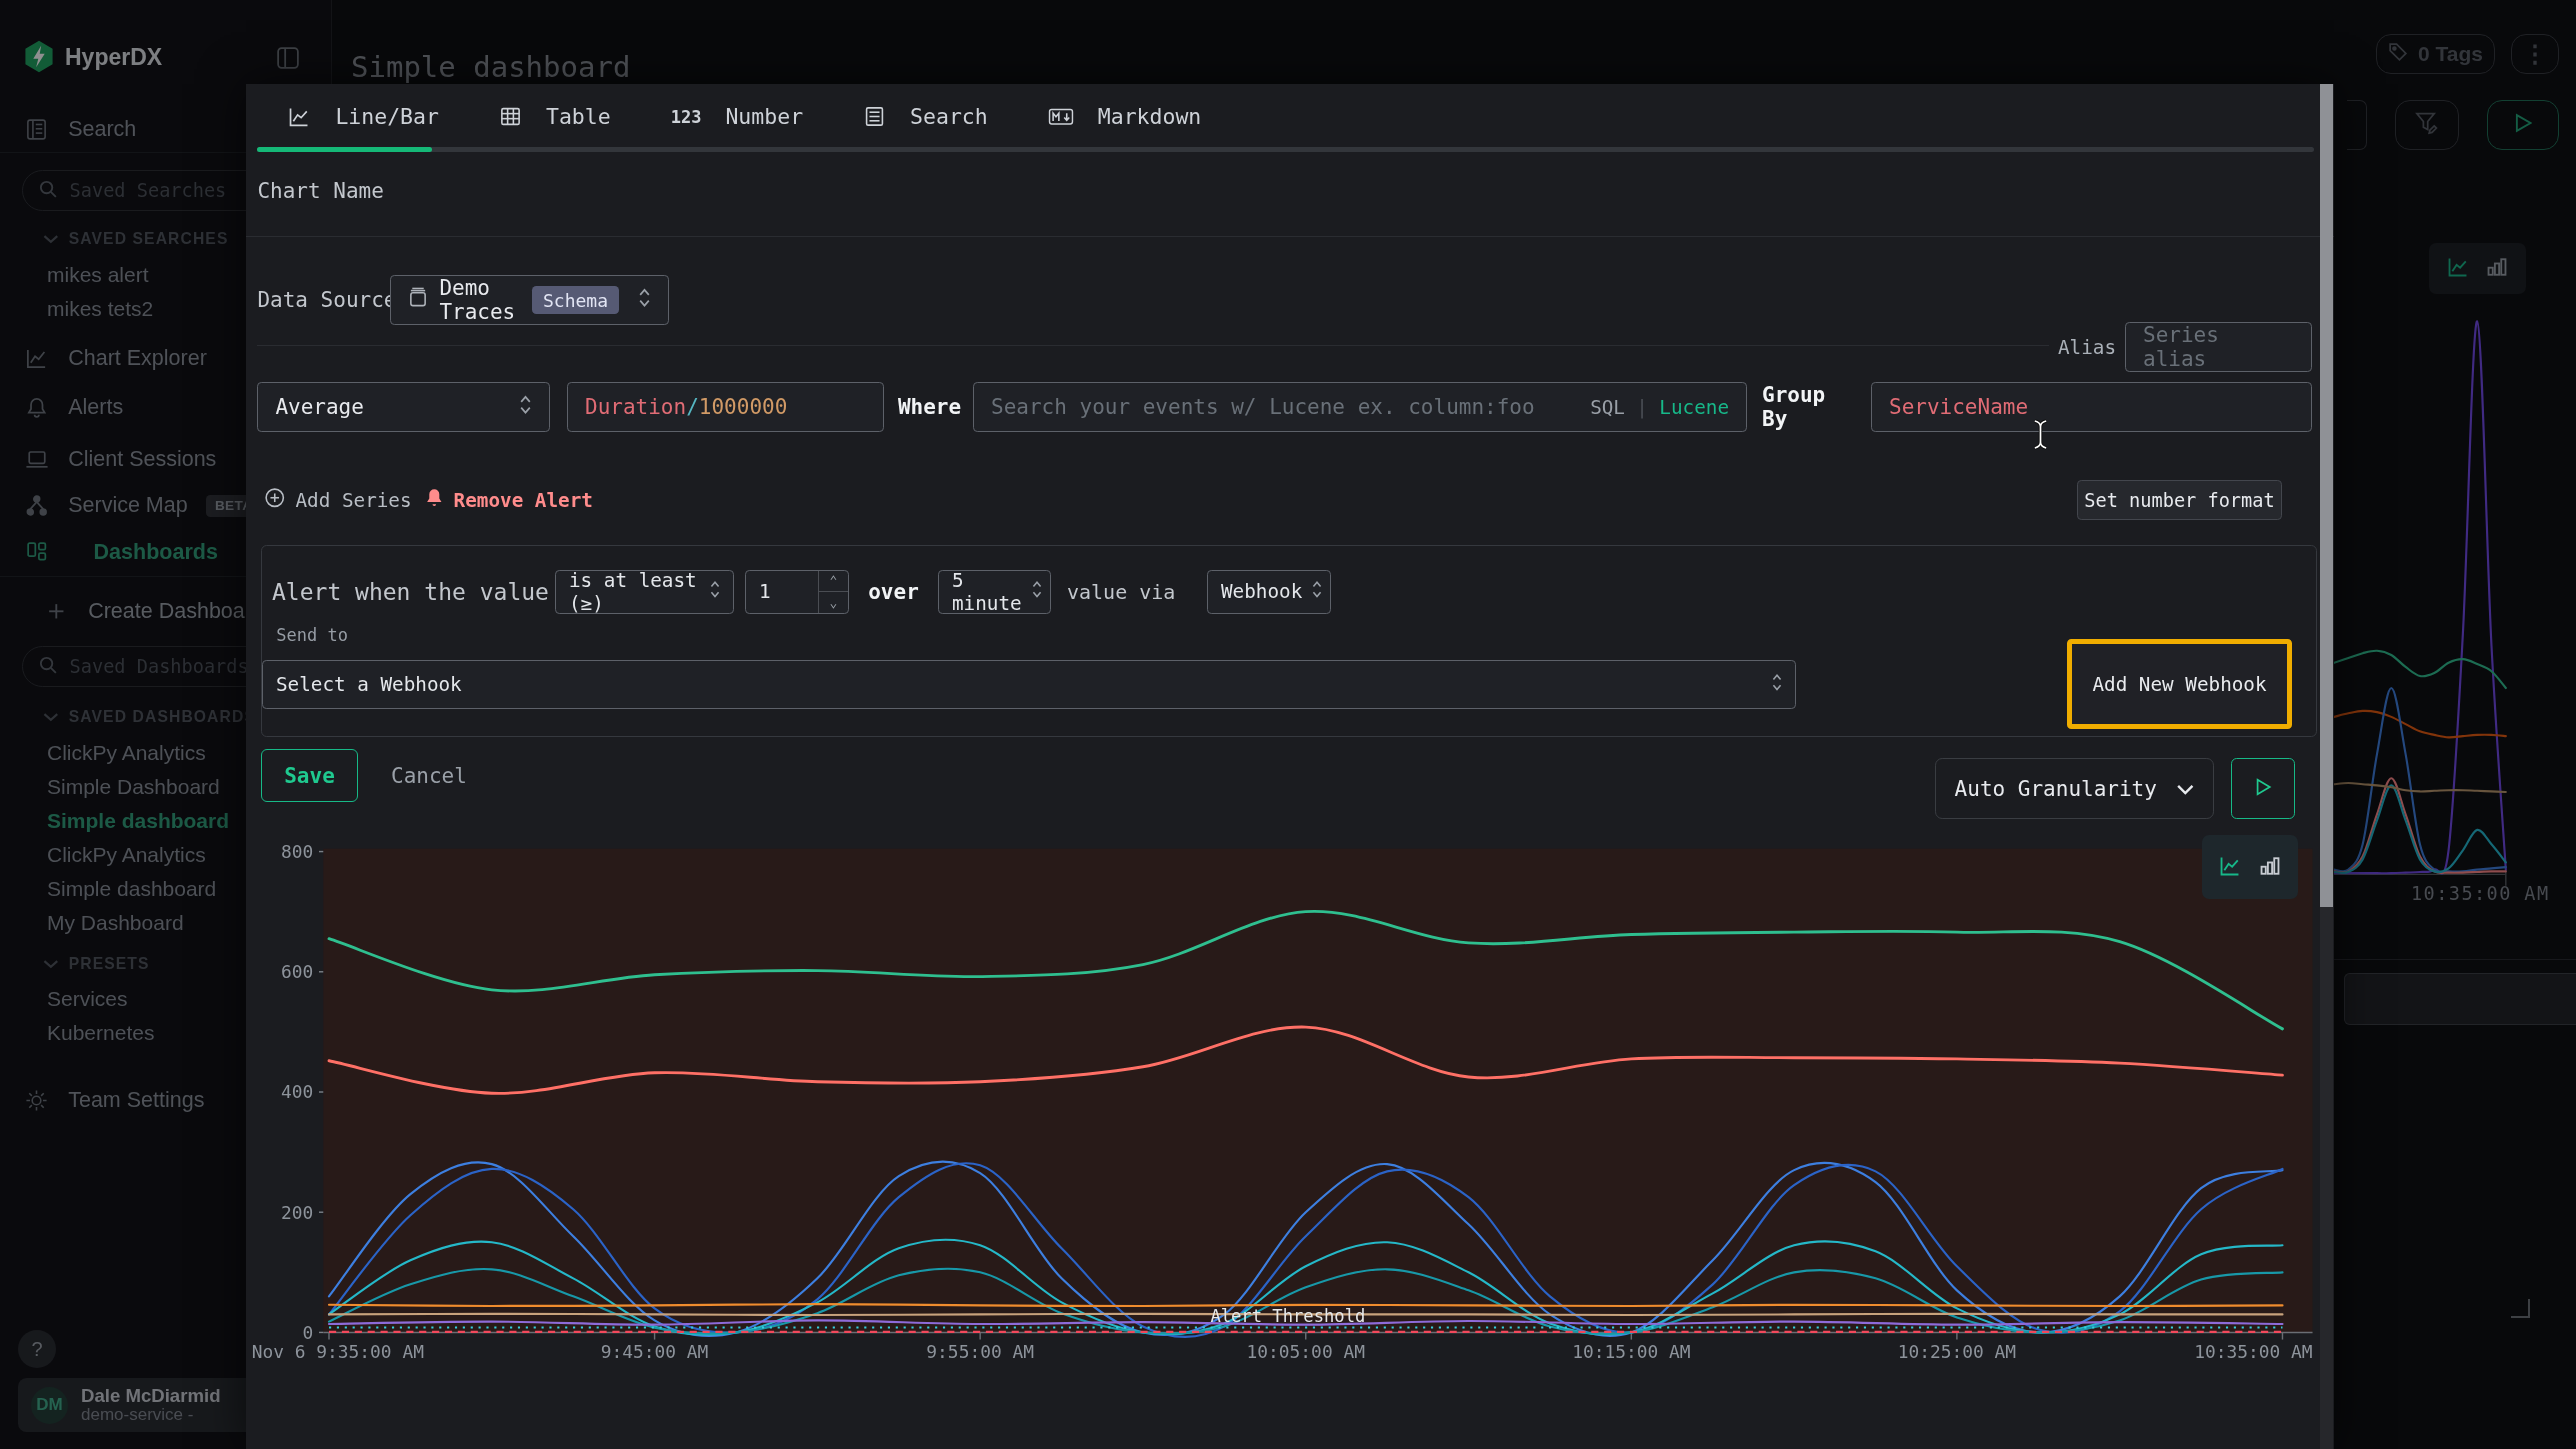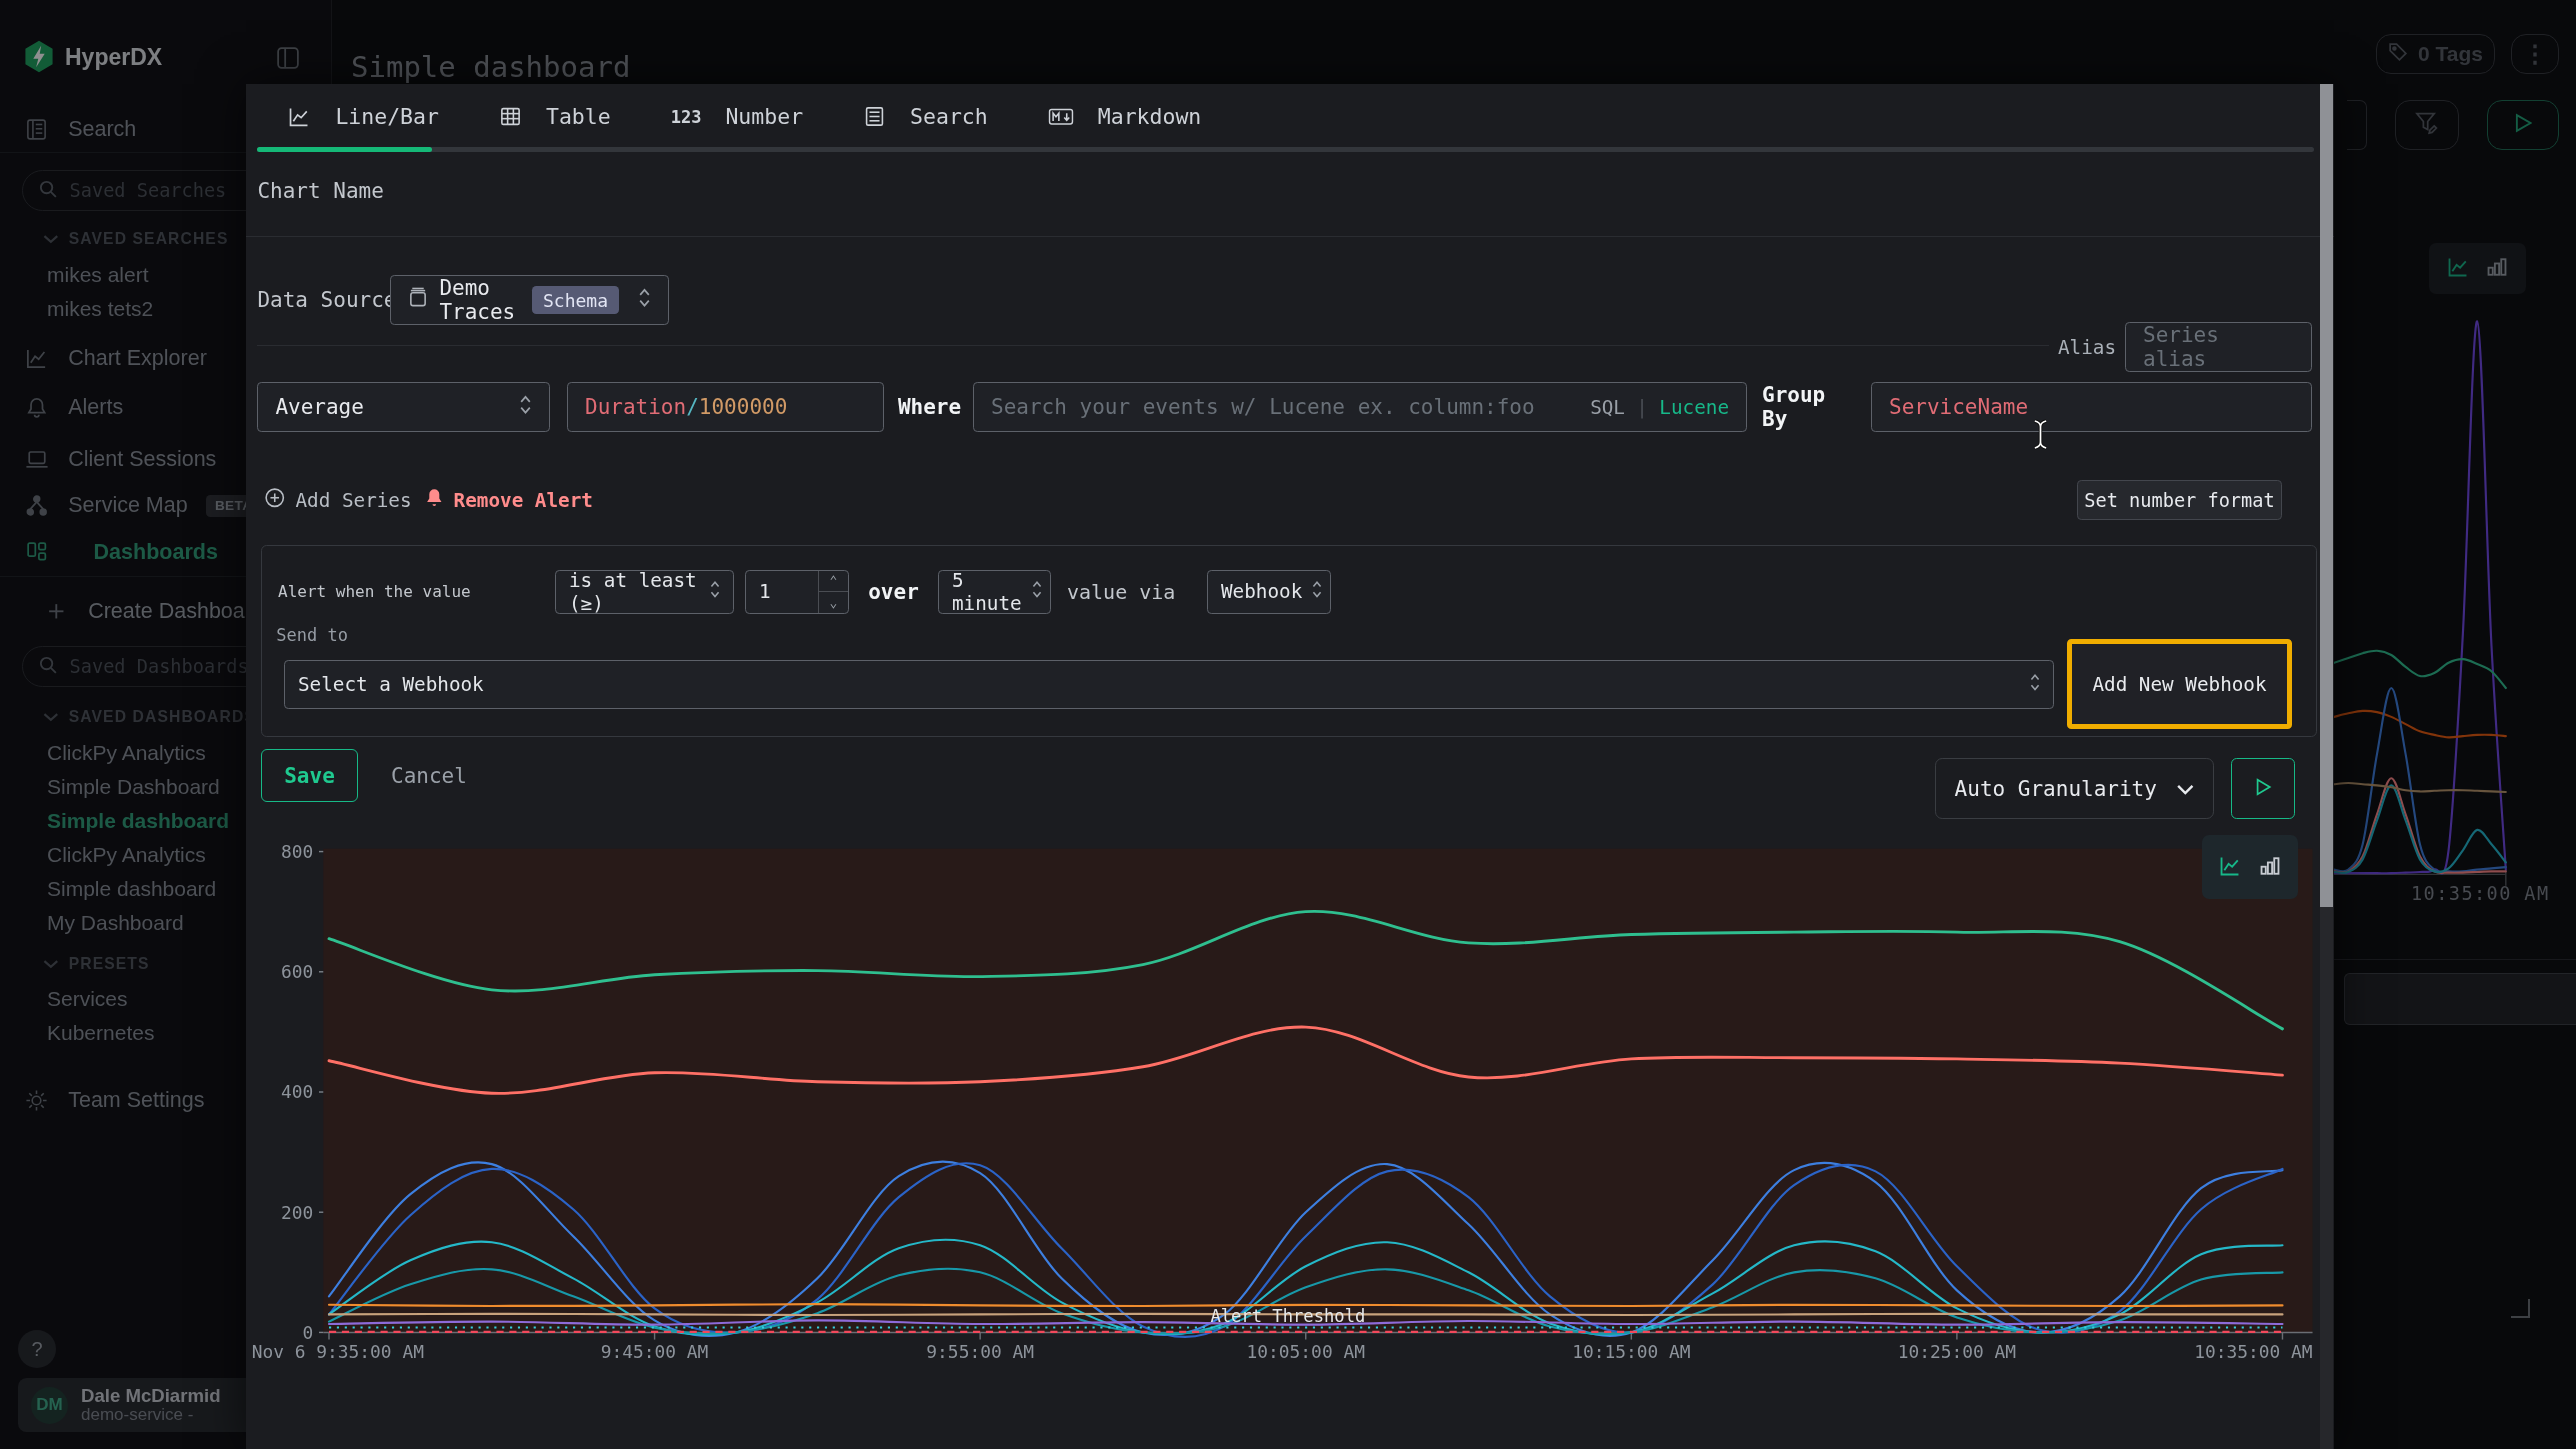--- a/index.html
+++ b/index.html
@@ -491,21 +491,21 @@
         <svg width="18.6" height="21.5" viewBox="0 0 26 30" fill="#ff8c8c">
             <path d="M13 3 a7 7 0 0 1 7 7 v6 l3 5 H3 l3 -5 v-6 a7 7 0 0 1 7-7 z"></path>
             <path d="M10.5 24 a2.5 2.5 0 0 0 5 0 z"></path>
           </svg>
       </span>
       <span>Remove Alert</span>
     </div>
     <div class="set-format btn" style="left:1831px;top:396px;width:205px;height:40px">Set number format</div>
 
     <div class="alert-panel">
-      <div class="mlabel" style="left:16px;top:23.6px;height:44px;font-size:16px">Alert when the value</div>
+      <div class="mlabel" style="left:10px;top:23.6px;height:44px;font-size:23px">Alert when the value</div>
       <div class="sel abs" style="left:293px;top:23.6px;width:179px;height:44px">
         <span>is at least (≥)</span>
         <span class="updown">
           <svg width="10" height="18.6" viewBox="0 0 14 26" fill="none" stroke="currentColor" stroke-width="2.2">
               <polyline points="2,9 7,3 12,9"></polyline>
               <polyline points="2,17 7,23 12,17"></polyline>
             </svg>
         </span>
       </div>
       <div class="sel abs" style="left:483px;top:23.6px;width:104px;height:44px;padding-right:0">
@@ -529,21 +529,21 @@
       <div class="sel abs" style="left:945px;top:23.6px;width:124px;height:44px">
         <span>Webhook</span>
         <span class="updown">
           <svg width="10" height="18.6" viewBox="0 0 14 26" fill="none" stroke="currentColor" stroke-width="2.2">
               <polyline points="2,9 7,3 12,9"></polyline>
               <polyline points="2,17 7,23 12,17"></polyline>
             </svg>
         </span>
       </div>
       <div class="mlabel" style="left:14.3px;top:79px;font-size:17px;color:#969ca4">Send to</div>
-      <div class="sel abs" style="left:22px;top:114px;width:1770px;height:49px">
+      <div class="sel abs" style="left:0;top:114px;width:1534px;height:49px">
         <span>Select a Webhook</span>
         <span class="updown">
           <svg width="10" height="18.6" viewBox="0 0 14 26" fill="none" stroke="currentColor" stroke-width="2.2">
               <polyline points="2,9 7,3 12,9"></polyline>
               <polyline points="2,17 7,23 12,17"></polyline>
             </svg>
         </span>
       </div>
       <div class="gold-wrap">
         <div class="inner btn">Add New Webhook</div>

